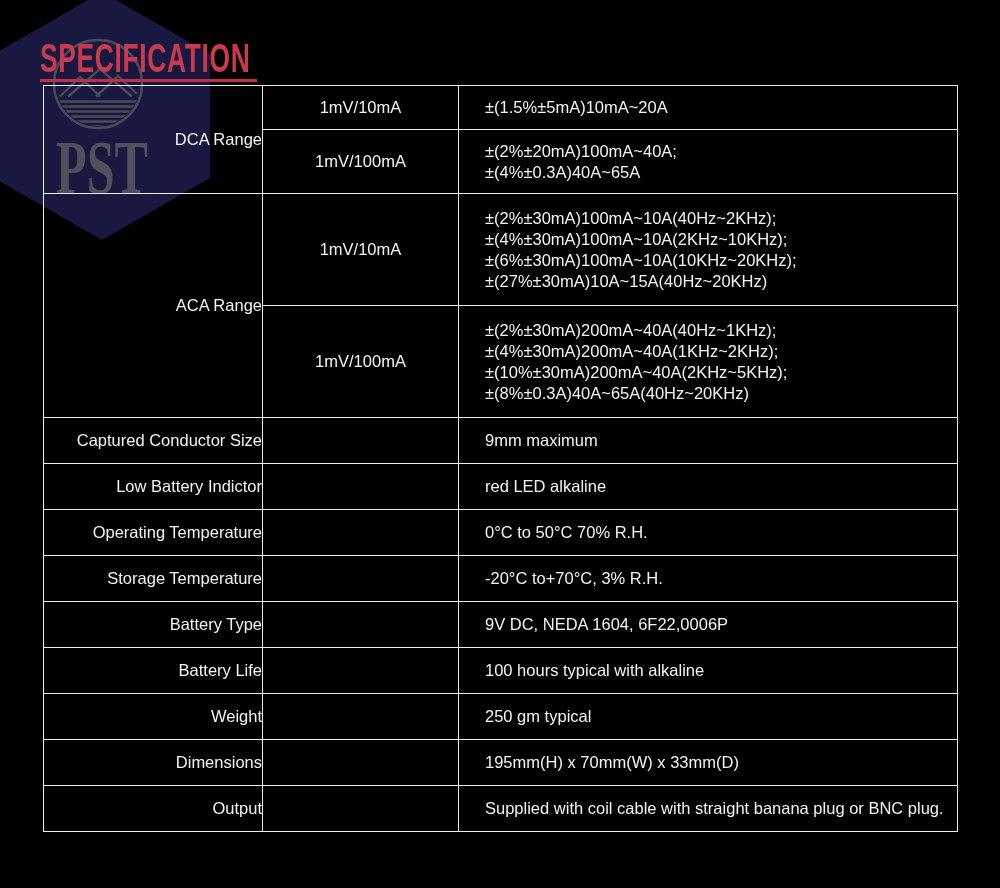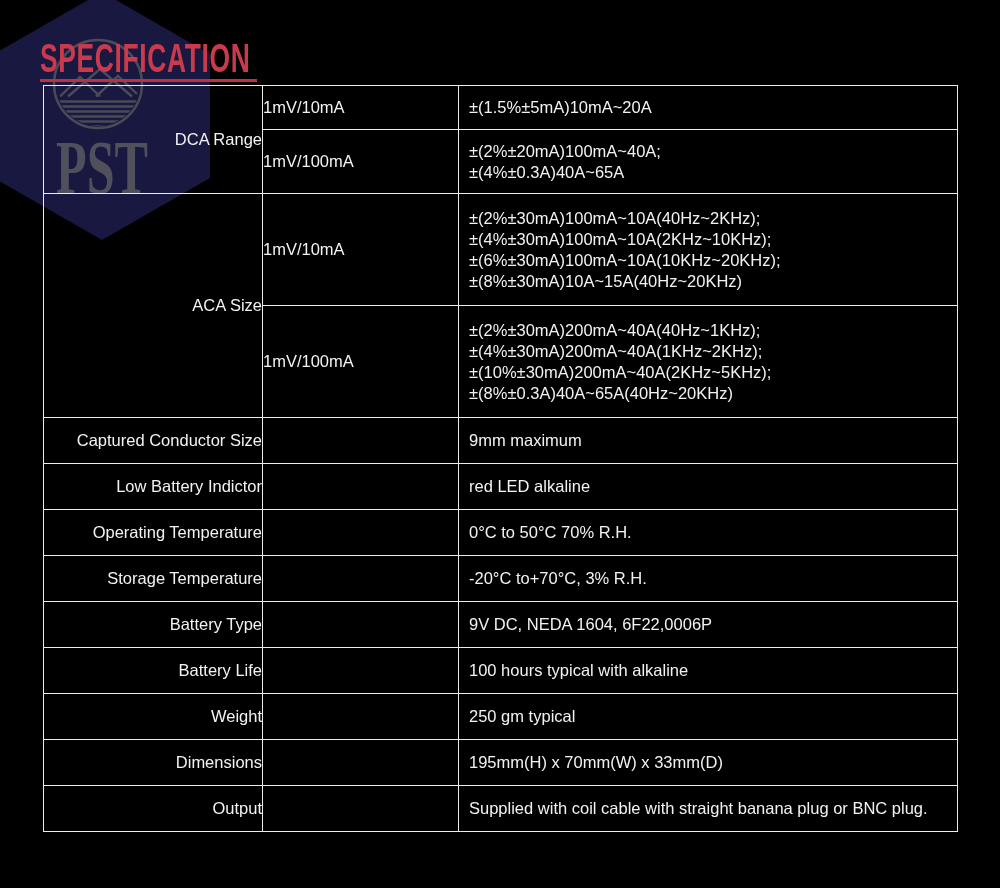--- a/index.html
+++ b/index.html
@@ -30,22 +30,22 @@
   table{
     position:absolute;left:43px;top:85px;width:914px;
     border-collapse:collapse;table-layout:fixed;
     color:#f2f2f2;font-size:16.5px;
   }
   td{border:1.5px solid #ececec;vertical-align:middle;padding:0;}
   col.c1{width:219px;} col.c2{width:196px;} col.c3{width:499px;}
   tr.h43 td{height:43px;} tr.h63 td{height:63px;}
   tr.h111 td{height:111px;} tr.h45 td{height:45px;}
   td.lbl{padding-left:17px;text-align:right;}
-  td.rng{}
-  td.val{padding-left:10px;line-height:21px;}
+  td.rng{text-align:center;}
+  td.val{padding-left:26px;line-height:21px;}
 </style>
 </head>
 <body>
 
 <div id="stage">
 
   <div id="hex"></div>
 
   <svg id="logo" width="130" height="180" viewBox="0 0 130 180">
     <defs>
@@ -88,27 +88,27 @@
         </td>
       </tr>
       <tr class="h63">
         <td class="rng">1mV/100mA</td>
         <td class="val">
           <div>±(2%±20mA)100mA~40A;</div>
           <div>±(4%±0.3A)40A~65A</div>
         </td>
       </tr>
       <tr class="h111">
-        <td class="lbl" rowspan="2">ACA Size</td>
+        <td class="lbl" rowspan="2">ACA Range</td>
         <td class="rng">1mV/10mA</td>
         <td class="val">
           <div>±(2%±30mA)100mA~10A(40Hz~2KHz);</div>
           <div>±(4%±30mA)100mA~10A(2KHz~10KHz);</div>
           <div>±(6%±30mA)100mA~10A(10KHz~20KHz);</div>
-          <div>±(8%±30mA)10A~15A(40Hz~20KHz)</div>
+          <div>±(27%±30mA)10A~15A(40Hz~20KHz)</div>
         </td>
       </tr>
       <tr class="h111">
         <td class="rng">1mV/100mA</td>
         <td class="val">
           <div>±(2%±30mA)200mA~40A(40Hz~1KHz);</div>
           <div>±(4%±30mA)200mA~40A(1KHz~2KHz);</div>
           <div>±(10%±30mA)200mA~40A(2KHz~5KHz);</div>
           <div>±(8%±0.3A)40A~65A(40Hz~20KHz)</div>
         </td>

